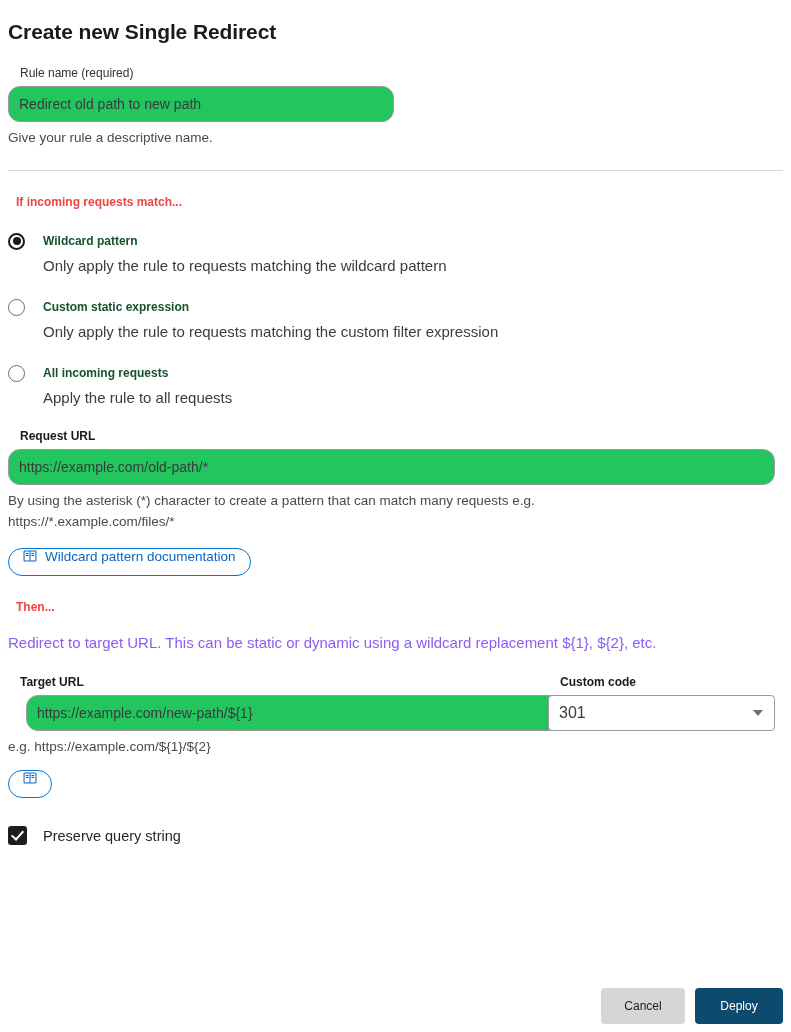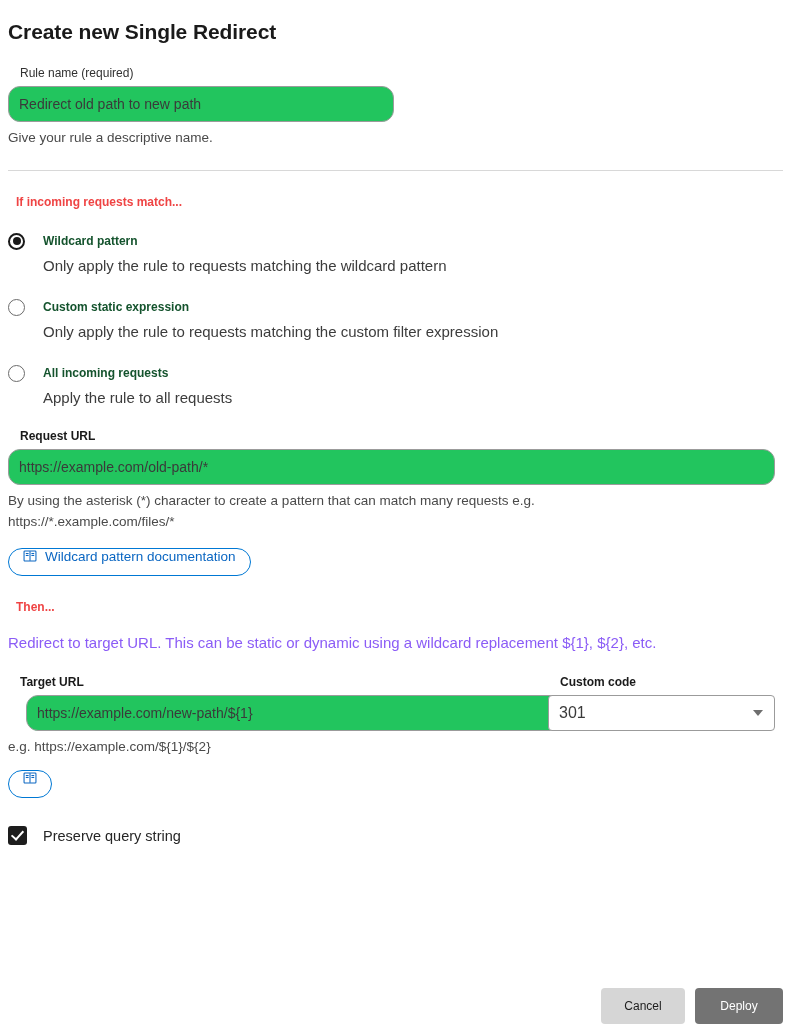--- a/index.html
+++ b/index.html
@@ -214,21 +214,21 @@
     height: 36px;
     border-radius: 4px;
     font-size: 12px;
     font-family: "Liberation Sans", sans-serif;
     border: none;
     cursor: pointer;
     padding: 0 16px;
   }
   .btn-cancel { background: #d6d6d6; color: #1d1d1d; min-width: 84px; }
   .btn-draft { background: #1668dc; color: #fff; min-width: 126px; }
-  .btn-deploy { background: #737373; color: #fff; min-width: 88px; }
+  .btn-deploy { background: #0c4a6e; color: #fff; min-width: 88px; }
 </style>
 </head>
 <body>
 
 <div class="page">
 
   <h1 class="title">Create new Single Redirect</h1>
 
   <div class="field-label">Rule name (required)</div>
   <input id="rule-name-input" class="text-input" type="text" value="Redirect old path to new path" style="">

